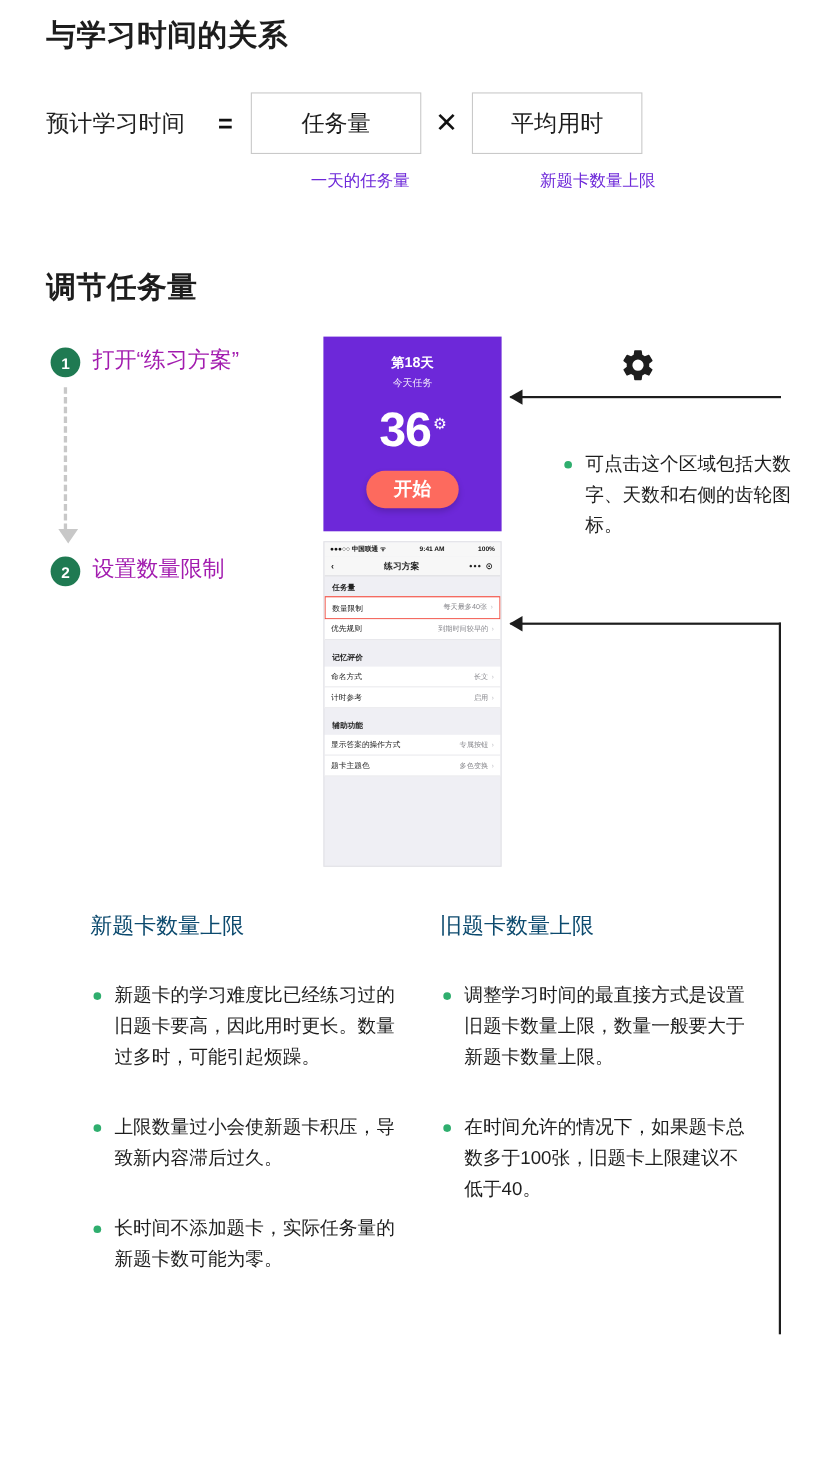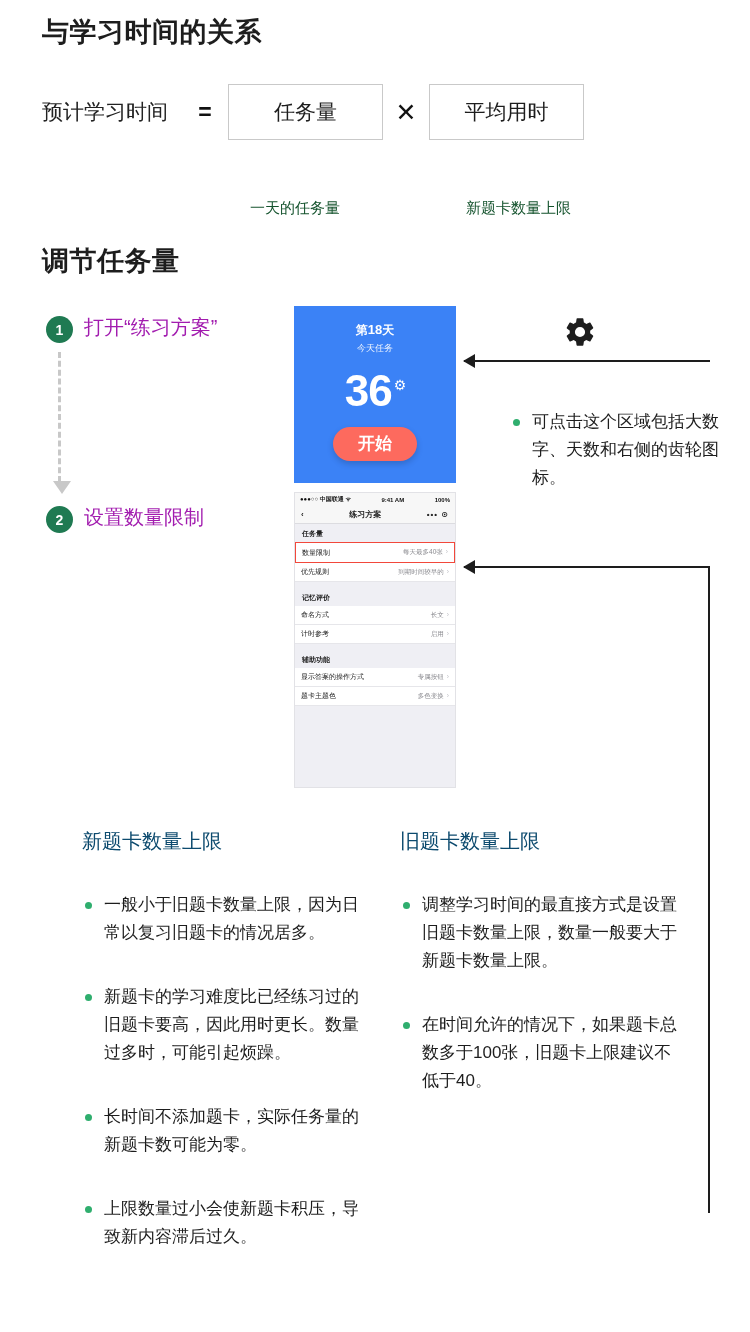--- a/index.html
+++ b/index.html
@@ -49,23 +49,22 @@
     width: 155px; height: 56px;
     border: 1px solid #c9c9c9;
     background: #fff;
     display: flex; align-items: center; justify-content: center;
     font-size: 21px;
     color: #1d1d1d;
   }
   .caption {
     position: absolute;
     font-size: 15px;
-    color: #14532d;
-    text-align: left;
-    margin-top: 44px;
+    color: #6d28d9;
+    text-align: center;
   }
   #cap-1 { left: 250px; top: 155px; width: 155px; }
   #cap-2 { left: 466px; top: 155px; width: 155px; }
 
   
   .step-badge {
     position: absolute;
     width: 27px; height: 27px;
     border-radius: 50%;
     background: #1f7a52;
@@ -97,21 +96,21 @@
     border-left: 9px solid transparent;
     border-right: 9px solid transparent;
     border-top: 13px solid #c8c8c8;
   }
 
   
   .blue-card {
     position: absolute;
     left: 294px; top: 306px;
     width: 162px; height: 177px;
-    background: #3b82f6;
+    background: #6d28d9;
     color: #fff;
     text-align: center;
     overflow: hidden;
   }
   .blue-card .day {
     margin-top: 16px;
     font-size: 12px;
     font-weight: bold;
   }
   .blue-card .day .num { font-size: 13px; }
@@ -377,23 +376,22 @@
     <span>题卡主题色</span>
     <span class="val"><span>多色变换</span><span class="chev">›</span></span>
   </div>
 </div>
 
 <div class="arrow-line-2"></div>
 <div class="elbow-v"></div>
 
 <div class="col" id="col-left">
   <h3>新题卡数量上限</h3>
-  <div class="bullet-item">一般小于旧题卡数量上限，因为日常以复习旧题卡的情况居多。</div>
   <div class="bullet-item">新题卡的学习难度比已经练习过的旧题卡要高，因此用时更长。数量过多时，可能引起烦躁。</div>
+  <div class="bullet-item">上限数量过小会使新题卡积压，导致新内容滞后过久。</div>
   <div class="bullet-item">长时间不添加题卡，实际任务量的新题卡数可能为零。</div>
-  <div class="bullet-item">上限数量过小会使新题卡积压，导致新内容滞后过久。</div>
 </div>
 
 <div class="col" id="col-right">
   <h3>旧题卡数量上限</h3>
   <div class="bullet-item">调整学习时间的最直接方式是设置旧题卡数量上限，数量一般要大于新题卡数量上限。</div>
   <div class="bullet-item">在时间允许的情况下，如果题卡总数多于100张，旧题卡上限建议不低于40。</div>
 </div>
 
 </body></html>

